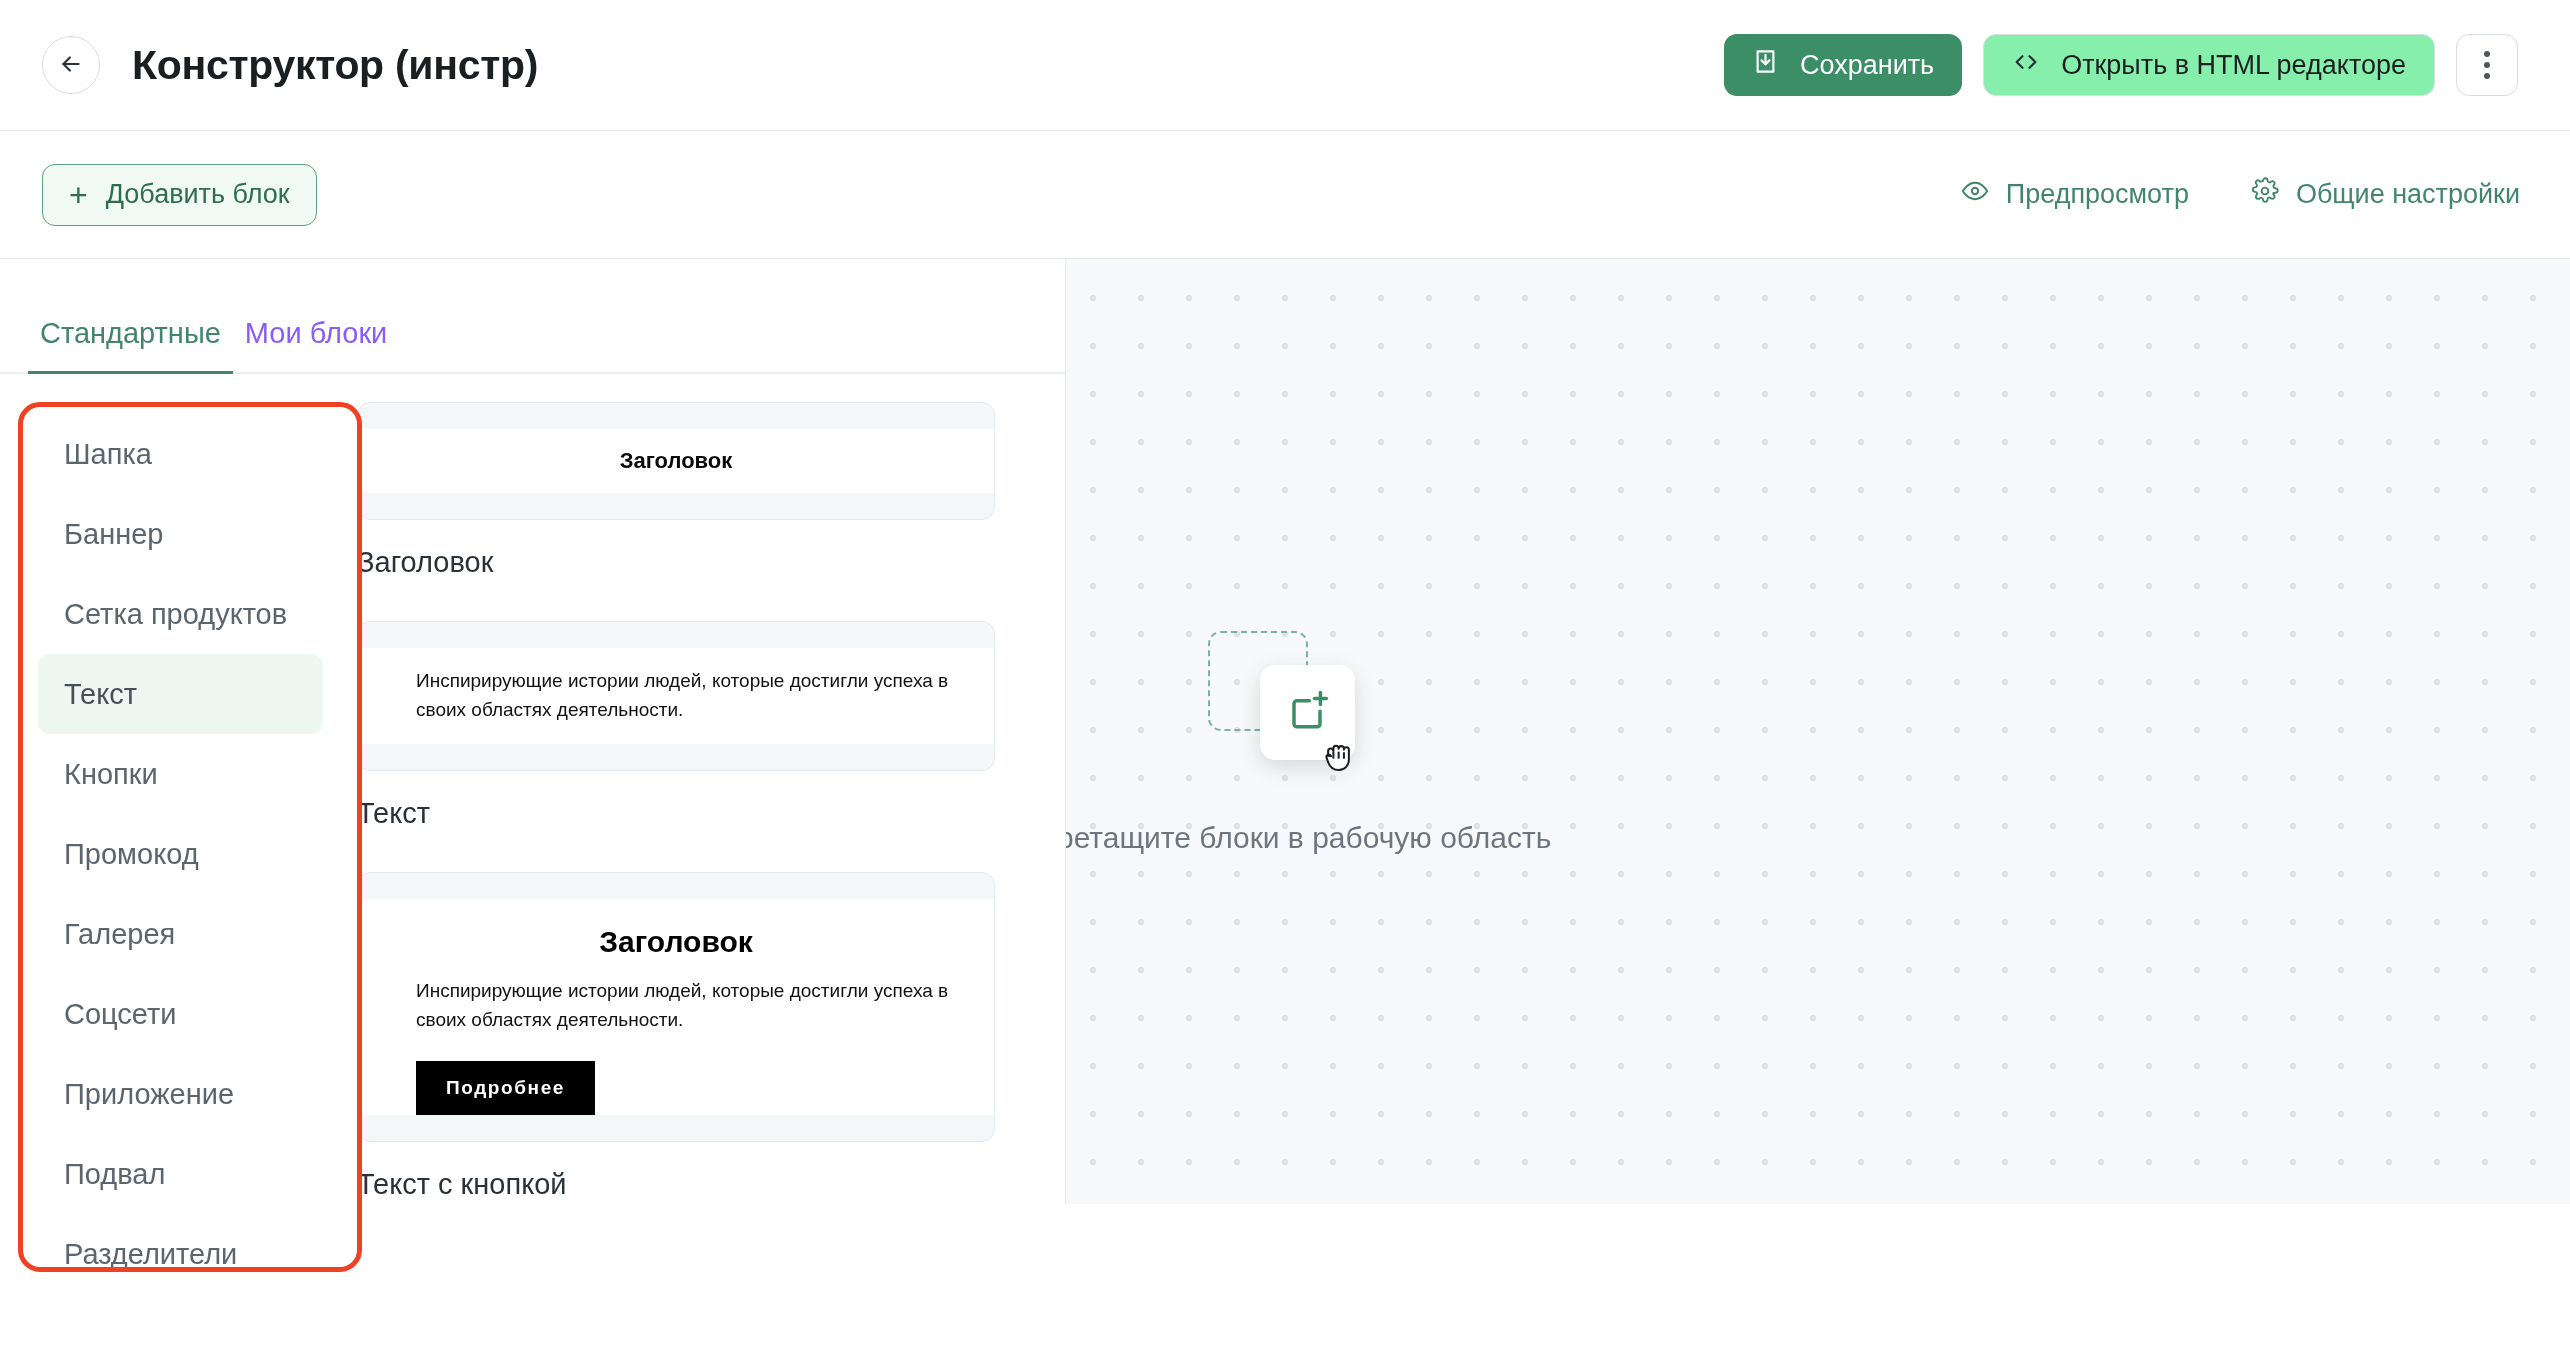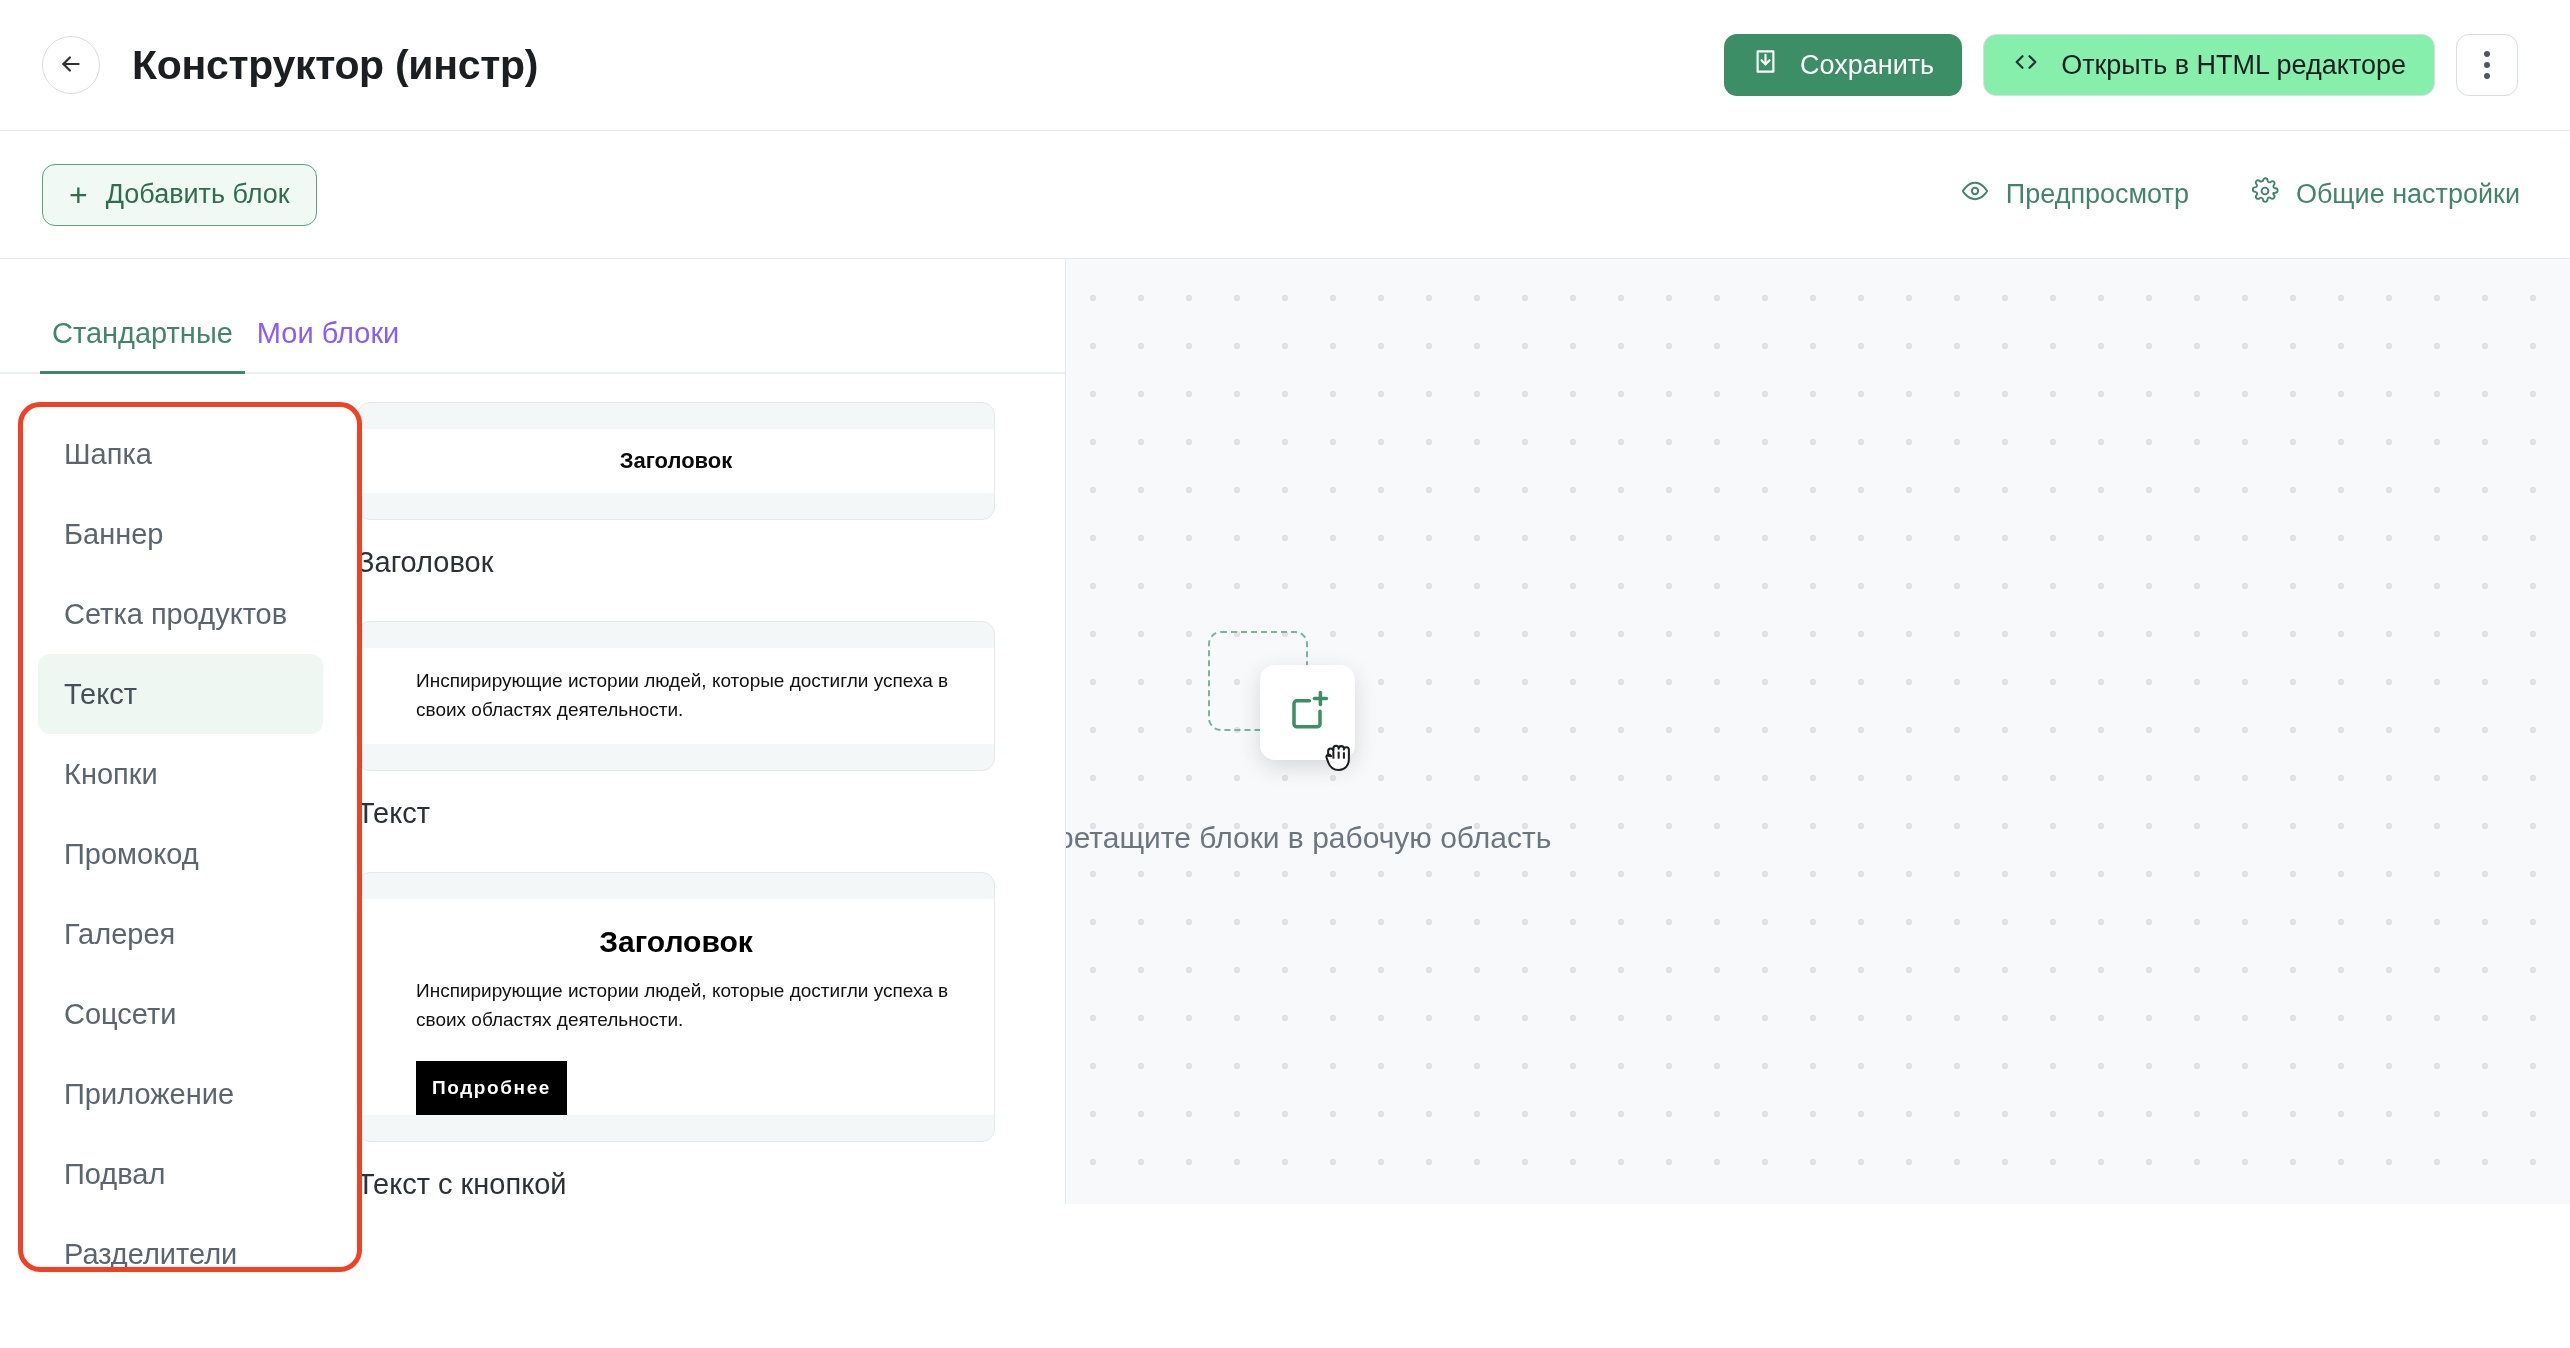--- a/index.html
+++ b/index.html
@@ -113,21 +113,21 @@
   .panel {
     position: relative; z-index: 20;
     width: 1066px; flex: 0 0 1066px;
     background: #fff;
     border-right: 1px solid #e7eaec;
     display: flex; flex-direction: column;
     min-height: 0;
   }
   .tabs {
     display: flex; align-items: flex-end; gap: 0;
-    padding: 58px 40px 0 40px;
+    padding: 58px 40px 0 28px;
     border-bottom: 2px solid #eceff1;
     flex: 0 0 auto;
   }
   .tab {
     font-size: 29px; color: #8b5cf6; padding: 0 12px 22px 12px;
     cursor: pointer; position: relative; background: none; border: none;
     font-family: "Liberation Sans", sans-serif; white-space: nowrap;
   }
   .tab.active { color: #42856a; }
   .tab.active::after {
@@ -173,21 +173,21 @@
   }
   .card-hero { padding: 26px 0 30px 0; text-align: center; }
   .card-hero-title { font-size: 30px; font-weight: 700; color: #000; margin-bottom: 17px; }
   .card-hero-text {
     font-size: 19px; color: #111; line-height: 1.55;
     text-align: left; padding-left: 58px;
   }
   .card-hero-btn {
     display: inline-block; background: #000; color: #fff;
     font-size: 19px; font-weight: 700; letter-spacing: 1.6px;
-    padding: 16px 16px; margin: 26px 0 0 58px; float: left; cursor: pointer;
+    padding: 16px 30px; margin: 26px 0 0 58px; float: left; cursor: pointer;
   }
   .clearfix::after { content: ""; display: block; clear: both; }
   .block-label { font-size: 29px; color: #2a3138; padding: 26px 0 34px 0; }
 </style>
 </head>
 <body>
 
 <div id="app">
 
   <div class="header">

